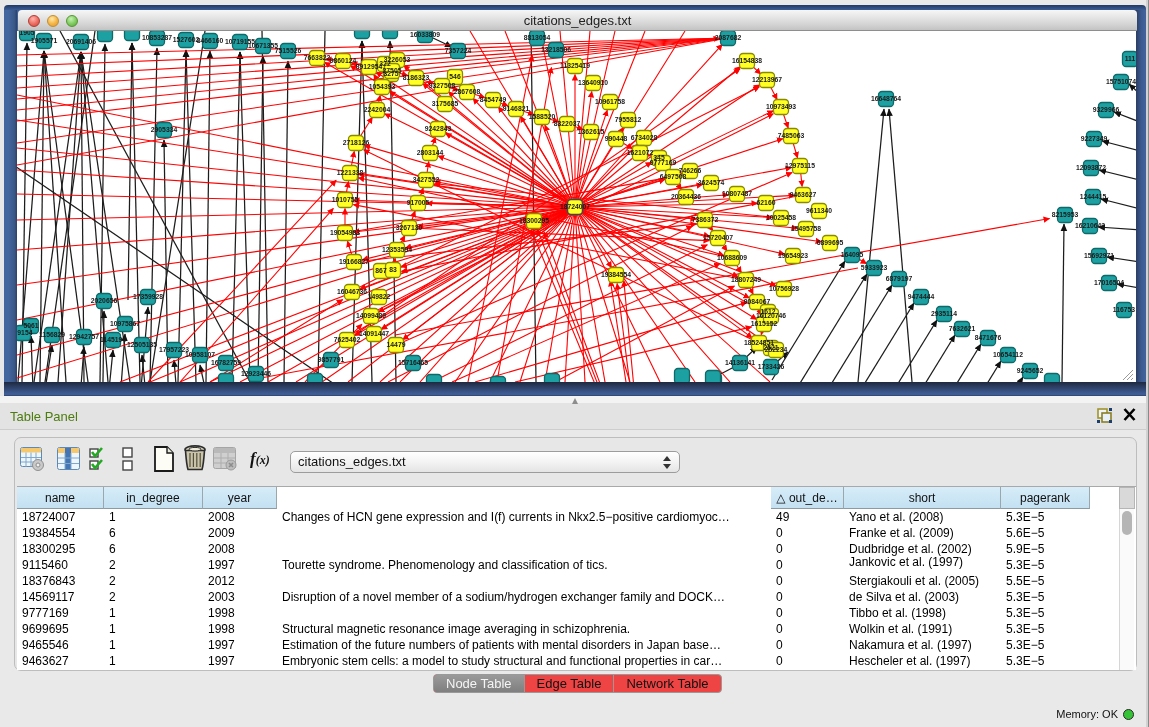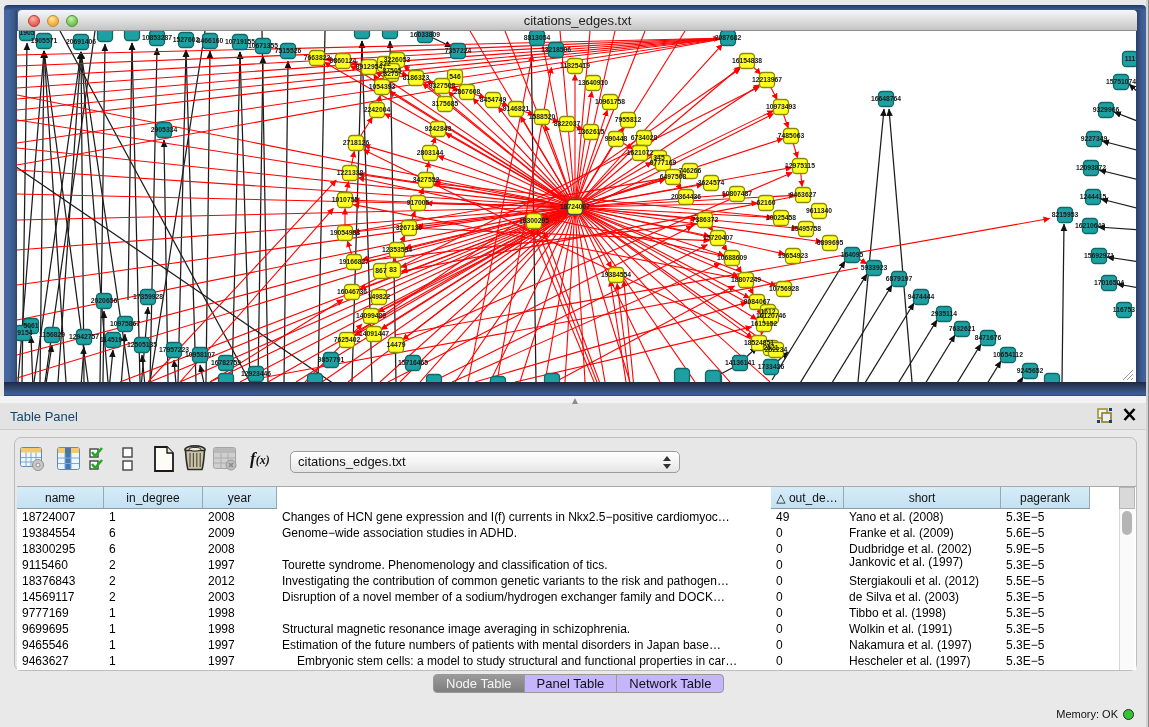--- a/index.html
+++ b/index.html
@@ -28,21 +28,21 @@
 
 #splitnotch { left:570px; top:398px; width:10px; height:6px; z-index:2;}
 #splitnotch:before { content:""; position:absolute; left:2px; top:0; border-left:3.5px solid transparent; border-right:3.5px solid transparent; border-bottom:6px solid #8d8d8d; }
 
 
 #rightedge1 { left:1146px; top:0; width:1.5px; height:727px; background:#d2d2d2; }
 #rightedge2 { left:1147.5px; top:0; width:1.5px; height:727px; background:#8a8a8a; }
 
 
 #tp-bar { left:0; top:403px; width:1146px; height:27px; background:#e3e3e3; border-bottom:1px solid #cdcdcd;}
-#tp-bar .lbl { position:absolute; left:10px; top:6px; font-size:13px; color:#0c4a6e; }
+#tp-bar .lbl { position:absolute; left:10px; top:6px; font-size:13px; color:#4d7c0f; }
 
 
 #panel { left:14px; top:437px; width:1123px; height:234px; background:#e7e7e7;
   border:1px solid #bdbdbd; border-radius:7px; }
 #toolbar { position:absolute; left:0; top:0; width:100%; height:48px; }
 #combo { position:absolute; left:275px; top:13px; width:390px; height:22px;
   background:linear-gradient(#ffffff,#f2f2f2 55%,#e4e4e4); border:1px solid #9c9c9c; border-radius:5px;
   font-size:13px; color:#111; line-height:20px; padding-left:7px; }
 #combo .arr { position:absolute; right:8px; top:4px; width:8px; height:13px;}
 #combo .arr:before { content:""; position:absolute; left:0; top:0; border-left:4px solid transparent; border-right:4px solid transparent; border-bottom:5px solid #333;}
@@ -54,21 +54,21 @@
 .hdr { position:absolute; top:0; height:22px; background:linear-gradient(#d7ecf8,#c3e1f2);
   border-right:1px solid #9aa7ad; border-bottom:1px solid #8d9aa0; font-size:12px; color:#111;
   text-align:center; line-height:22px; }
 .cell { position:absolute; font-size:12px; color:#000; white-space:nowrap; overflow:hidden; }
 #vsb { position:absolute; left:1102px; top:22px; width:15px; height:162px; background:#fafafa;
   border-left:1px solid #d6d6d6; }
 #vsb .thumb { position:absolute; left:2px; top:2px; width:10px; height:24px; background:#b5b5b5; border-radius:5px;}
 #hdrcorner { position:absolute; left:1102px; top:0px; width:16px; height:22px; background:#d9d9d9; border:1px solid #b5b5b5;}
 
 
-#segs { left:433px; top:674px; height:19px; display:flex; border:1px solid #999; border-radius:4px; overflow:hidden; background:#c4b5fd;justify-content:center;}
+#segs { left:433px; top:674px; height:19px; display:flex; border:1px solid #999; border-radius:4px; overflow:hidden; background:#ef4444;justify-content:center;}
 .seg { font-size:13px; line-height:18px; padding:0 12px; color:#111; border-right:1px solid #999; }
 .seg:last-child { border-right:none; }
 .seg.sel { background:linear-gradient(#9a9a9a,#7f7f7f); color:#f5f5f5; }
 
 #memok { right:15px; top:708px; font-size:11px; color:#111; position:absolute;}
 #memok .dot { display:inline-block; width:11px; height:11px; border-radius:50%; background:#35c435; border:1.5px solid #2a2a2a; vertical-align:-2px; margin-left:5px;}
 </style>
 </head>
 <body>
   <div class="abs" id="netframe">
@@ -708,43 +708,41 @@
       <div class="cell" style="left:5px;top:23px;width:81px">18724007</div>
       <div class="cell" style="left:92px;top:23px;width:93px">1</div>
       <div class="cell" style="left:191px;top:23px;width:68px">2008</div>
       <div class="cell" style="left:265px;top:23px;width:488px">Changes of HCN gene expression and I(f) currents in Nkx2.5−positive cardiomyoc…</div>
       <div class="cell" style="left:759px;top:23px;width:67px">49</div>
       <div class="cell" style="left:832px;top:23px;width:151px">Yano et al. (2008)</div>
       <div class="cell" style="left:989px;top:23px;width:83px">5.3E−5</div>
       <div class="cell" style="left:5px;top:39px;width:81px">19384554</div>
       <div class="cell" style="left:92px;top:39px;width:93px">6</div>
       <div class="cell" style="left:191px;top:39px;width:68px">2009</div>
-      <div class="cell" style="left:265px;top:39px;width:488px">Genome−wide association studies in ADHD.</div>
       <div class="cell" style="left:759px;top:39px;width:67px">0</div>
       <div class="cell" style="left:832px;top:39px;width:151px">Franke et al. (2009)</div>
       <div class="cell" style="left:989px;top:39px;width:83px">5.6E−5</div>
       <div class="cell" style="left:5px;top:55px;width:81px">18300295</div>
       <div class="cell" style="left:92px;top:55px;width:93px">6</div>
       <div class="cell" style="left:191px;top:55px;width:68px">2008</div>
       <div class="cell" style="left:759px;top:55px;width:67px">0</div>
       <div class="cell" style="left:832px;top:55px;width:151px">Dudbridge et al. (2002)</div>
       <div class="cell" style="left:989px;top:55px;width:83px">5.9E−5</div>
       <div class="cell" style="left:5px;top:71px;width:81px">9115460</div>
       <div class="cell" style="left:92px;top:71px;width:93px">2</div>
       <div class="cell" style="left:191px;top:71px;width:68px">1997</div>
       <div class="cell" style="left:265px;top:71px;width:488px">Tourette syndrome. Phenomenology and classification of tics.</div>
       <div class="cell" style="left:759px;top:71px;width:67px">0</div>
       <div class="cell" style="left:832px;top:68px;width:151px">Jankovic et al. (1997)</div>
       <div class="cell" style="left:989px;top:71px;width:83px">5.3E−5</div>
       <div class="cell" style="left:5px;top:87px;width:81px">18376843</div>
       <div class="cell" style="left:92px;top:87px;width:93px">2</div>
       <div class="cell" style="left:191px;top:87px;width:68px">2012</div>
-      <div class="cell" style="left:265px;top:87px;width:488px">Investigating the contribution of common genetic variants to the risk and pathogen…</div>
       <div class="cell" style="left:759px;top:87px;width:67px">0</div>
-      <div class="cell" style="left:832px;top:87px;width:151px">Stergiakouli et al. (2012)</div>
+      <div class="cell" style="left:832px;top:87px;width:151px">Stergiakouli et al. (2005)</div>
       <div class="cell" style="left:989px;top:87px;width:83px">5.5E−5</div>
       <div class="cell" style="left:5px;top:103px;width:81px">14569117</div>
       <div class="cell" style="left:92px;top:103px;width:93px">2</div>
       <div class="cell" style="left:191px;top:103px;width:68px">2003</div>
       <div class="cell" style="left:265px;top:103px;width:488px">Disruption of a novel member of a sodium/hydrogen exchanger family and DOCK…</div>
       <div class="cell" style="left:759px;top:103px;width:67px">0</div>
       <div class="cell" style="left:832px;top:103px;width:151px">de Silva et al. (2003)</div>
       <div class="cell" style="left:989px;top:103px;width:83px">5.3E−5</div>
       <div class="cell" style="left:5px;top:119px;width:81px">9777169</div>
       <div class="cell" style="left:92px;top:119px;width:93px">1</div>
@@ -762,30 +760,30 @@
       <div class="cell" style="left:5px;top:151px;width:81px">9465546</div>
       <div class="cell" style="left:92px;top:151px;width:93px">1</div>
       <div class="cell" style="left:191px;top:151px;width:68px">1997</div>
       <div class="cell" style="left:265px;top:151px;width:488px">Estimation of the future numbers of patients with mental disorders in Japan base…</div>
       <div class="cell" style="left:759px;top:151px;width:67px">0</div>
       <div class="cell" style="left:832px;top:151px;width:151px">Nakamura et al. (1997)</div>
       <div class="cell" style="left:989px;top:151px;width:83px">5.3E−5</div>
       <div class="cell" style="left:5px;top:167px;width:81px">9463627</div>
       <div class="cell" style="left:92px;top:167px;width:93px">1</div>
       <div class="cell" style="left:191px;top:167px;width:68px">1997</div>
-      <div class="cell" style="left:280px;top:167px;width:488px">Embryonic stem cells: a model to study structural and functional properties in car…</div>
+      <div class="cell" style="left:265px;top:167px;width:488px">Embryonic stem cells: a model to study structural and functional properties in car…</div>
       <div class="cell" style="left:759px;top:167px;width:67px">0</div>
       <div class="cell" style="left:832px;top:167px;width:151px">Hescheler et al. (1997)</div>
       <div class="cell" style="left:989px;top:167px;width:83px">5.3E−5</div>
       <div id="hdrcorner"></div>
       <div id="vsb">
         <div class="thumb"></div>
       </div>
     </div>
   </div>
   <div class="abs" id="segs">
     <div class="seg sel">Node Table</div>
-    <div class="seg">Panel Table</div>
+    <div class="seg">Edge Table</div>
     <div class="seg">Network Table</div>
   </div>
   <div class="abs" id="memok">Memory: OK<span class="dot"></span></div>
   <div class="abs" id="rightedge1"></div>
   <div class="abs" id="rightedge2"></div>
 
 </body></html>

